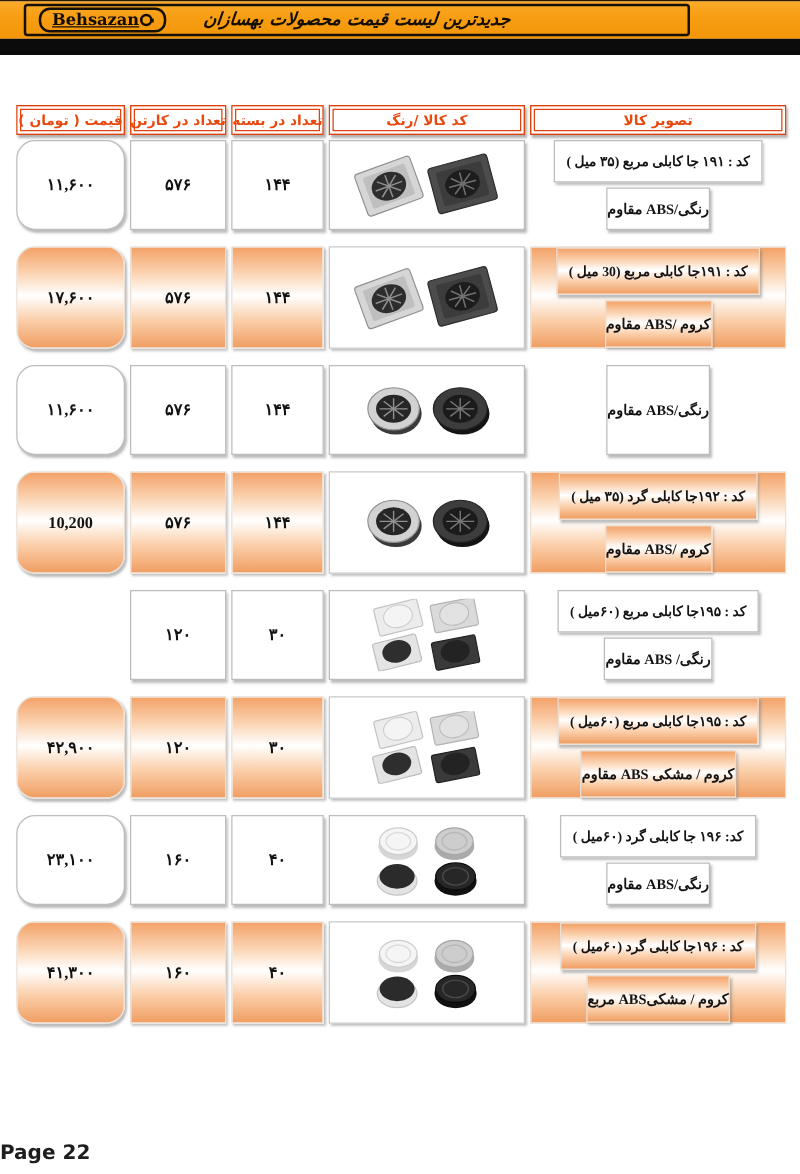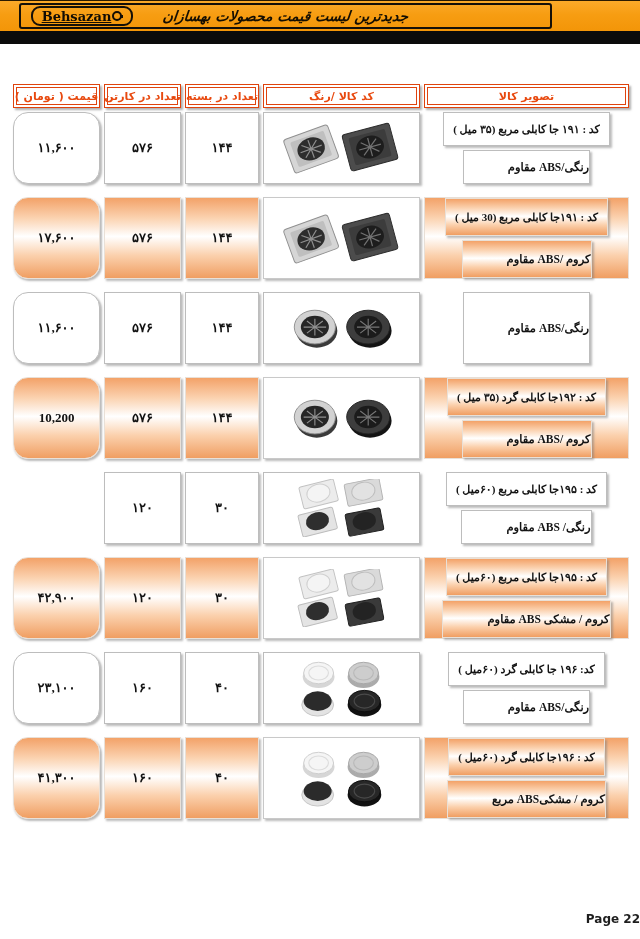--- a/index.html
+++ b/index.html
@@ -71,31 +71,31 @@
   }
   .orange .cell.image-cell { background: #ffffff; border: 1px solid #c9c9c9; }
 
   .code-col { display: flex; flex-direction: column; gap: 4px; background: transparent; border: none; box-shadow: none; }
   .code-col .subcell { flex: 1; }
   .code-line {
     justify-content: flex-start; padding: 0 9px;
     font-size: 11px; font-weight: bold; color: #141414; direction: rtl; text-align: right;
     white-space: nowrap;
   }
-  .color-line { font-size: 11.5px; font-weight: bold; color: #141414; direction: rtl; padding-left: 44px; }
+  .color-line { font-size: 11.5px; font-weight: bold; color: #141414; direction: rtl; }
 
   .num-cell { font-size: 13px; font-weight: bold; color: #121212; direction: rtl; }
   .price-cell { font-size: 13px; font-weight: bold; color: #121212; direction: rtl; border-radius: 15px; }
 
   .image-cell svg { display: block; }
 
   
   .page-footer {
-    position: absolute; top: 912px; left: 0; width: 640px; text-align: right;
-    font-size: 12px; font-weight: bold; color: #1e1e1e;
+    position: absolute; top: 912px; left: 0; width: 640px; text-align: left;
+    font-size: 16px; font-weight: bold; color: #1e1e1e;
   }
 </style>
 </head>
 <body>
 
 <header class="topbar">
   <div class="topbar-frame">
     <div class="brand-logo">
       <span class="logo-text">Behsazan</span>
       <span class="gear"></span>

